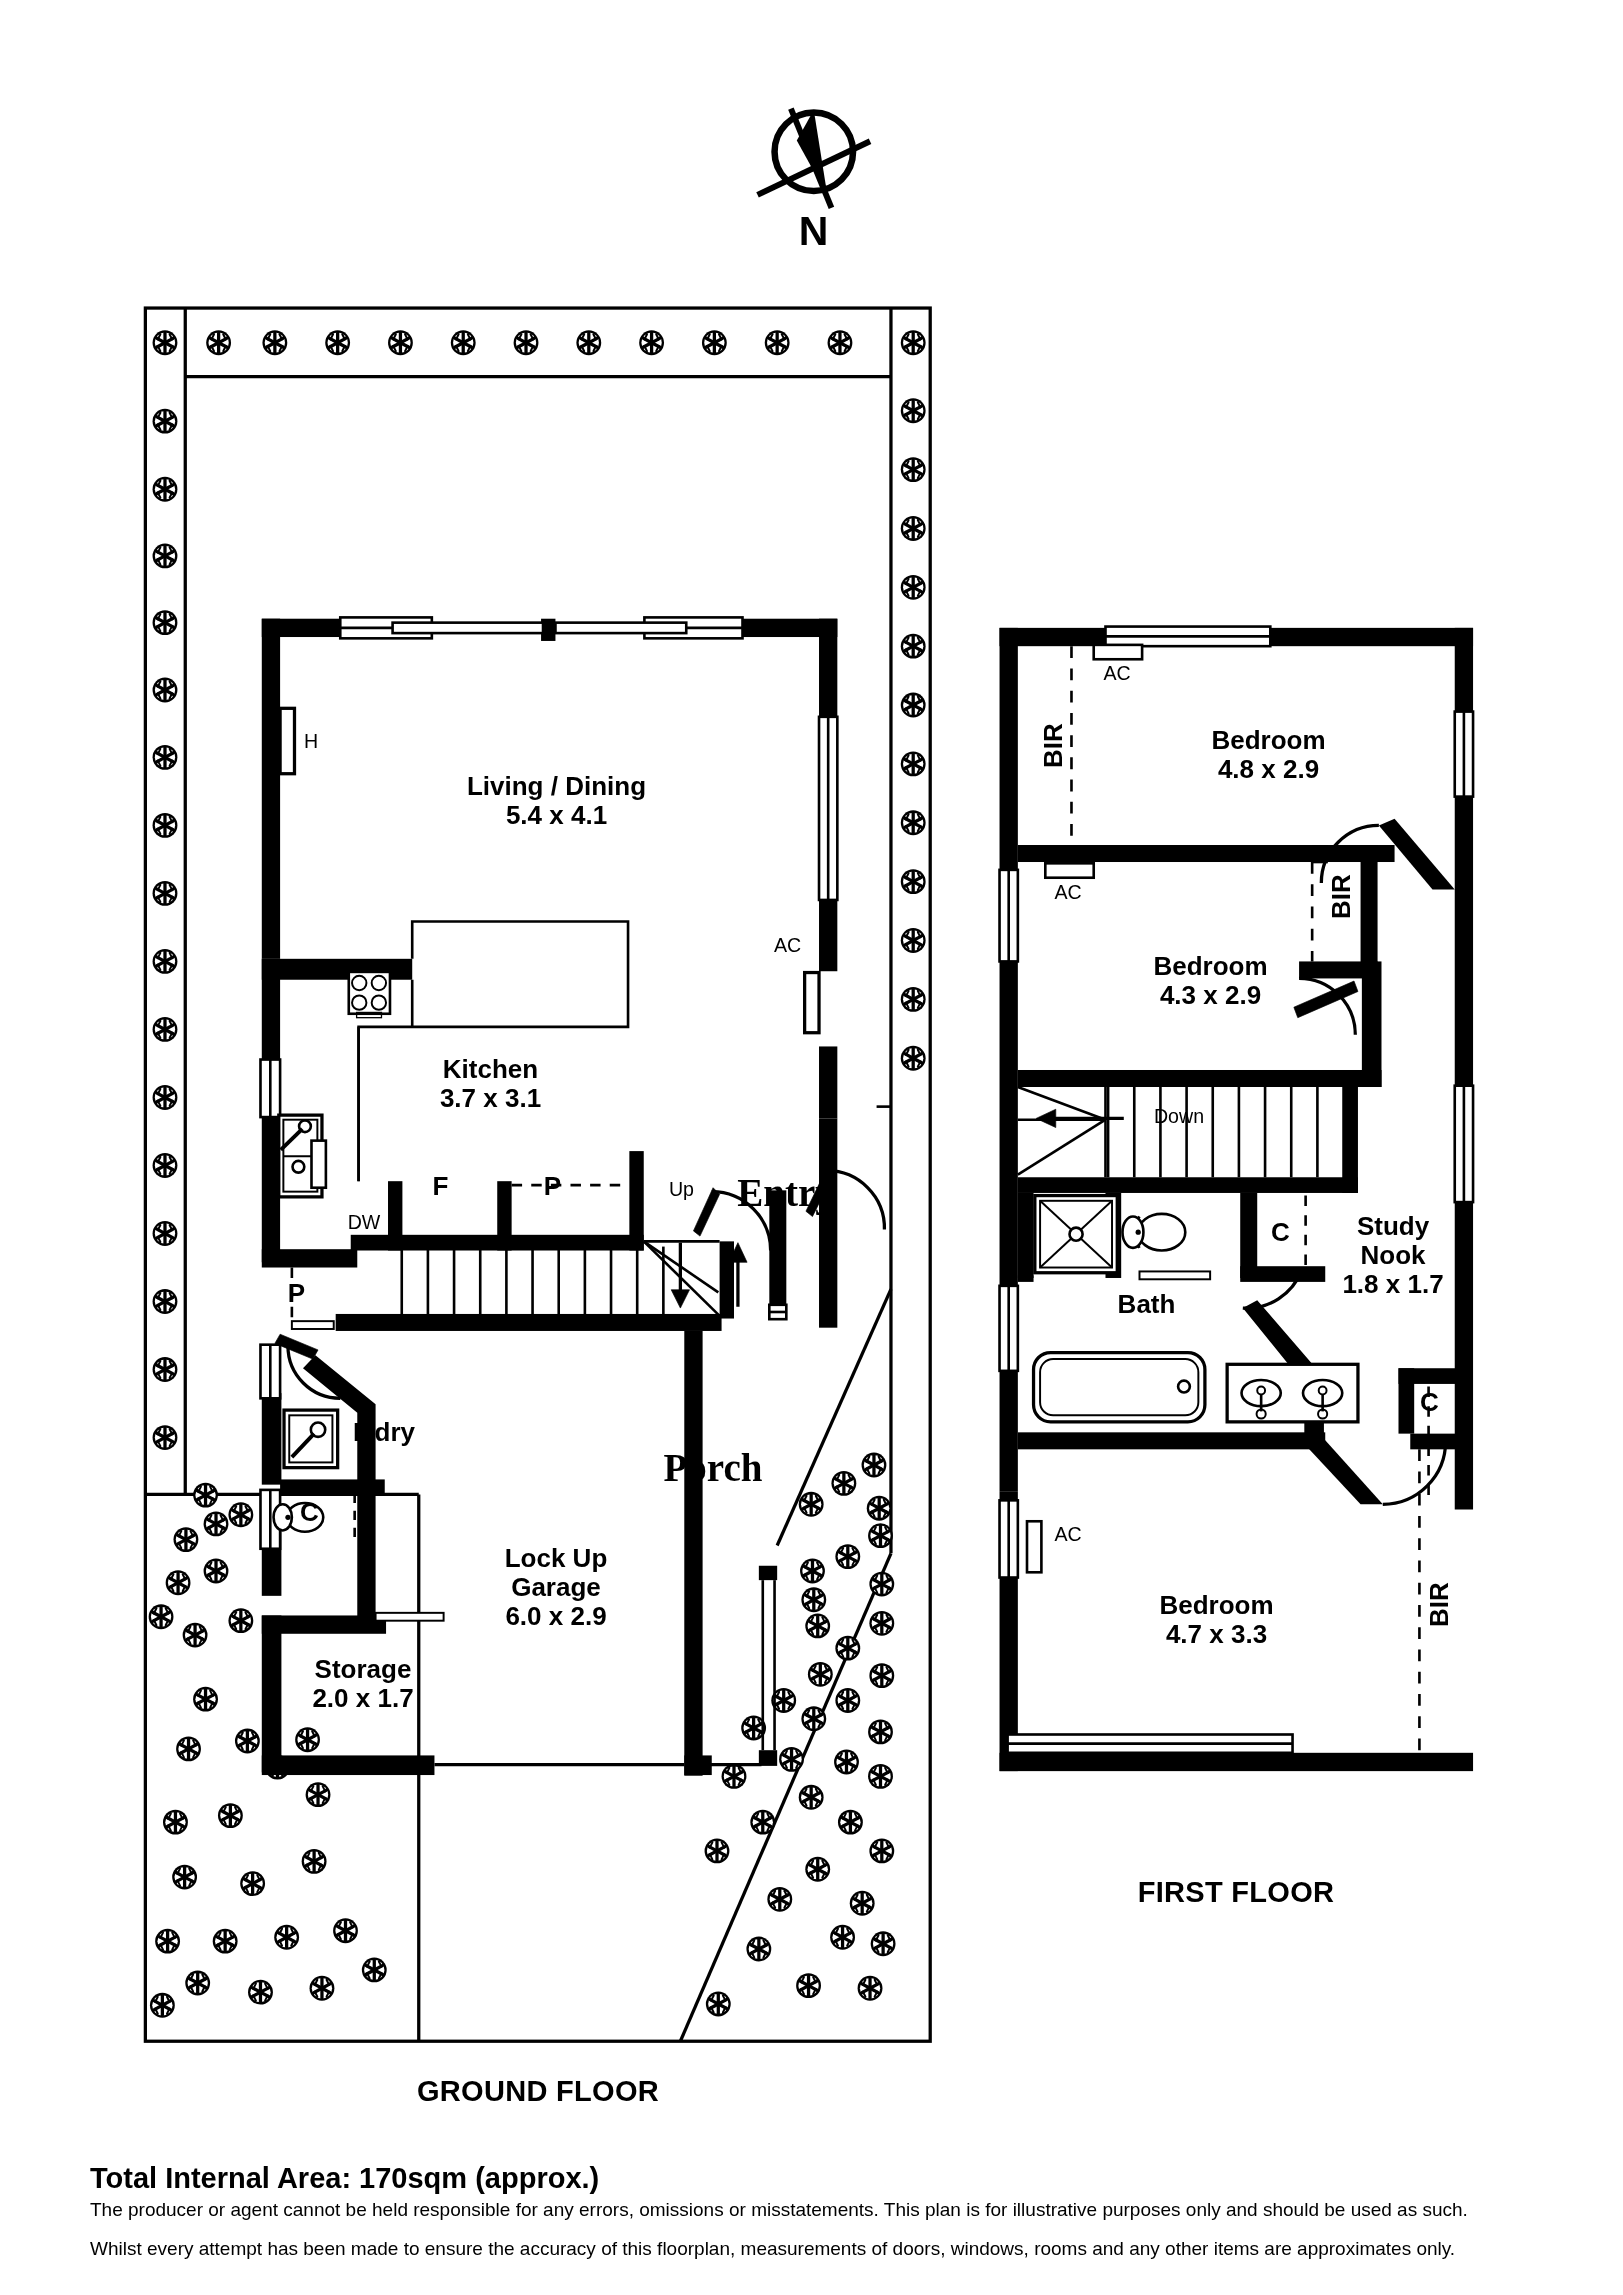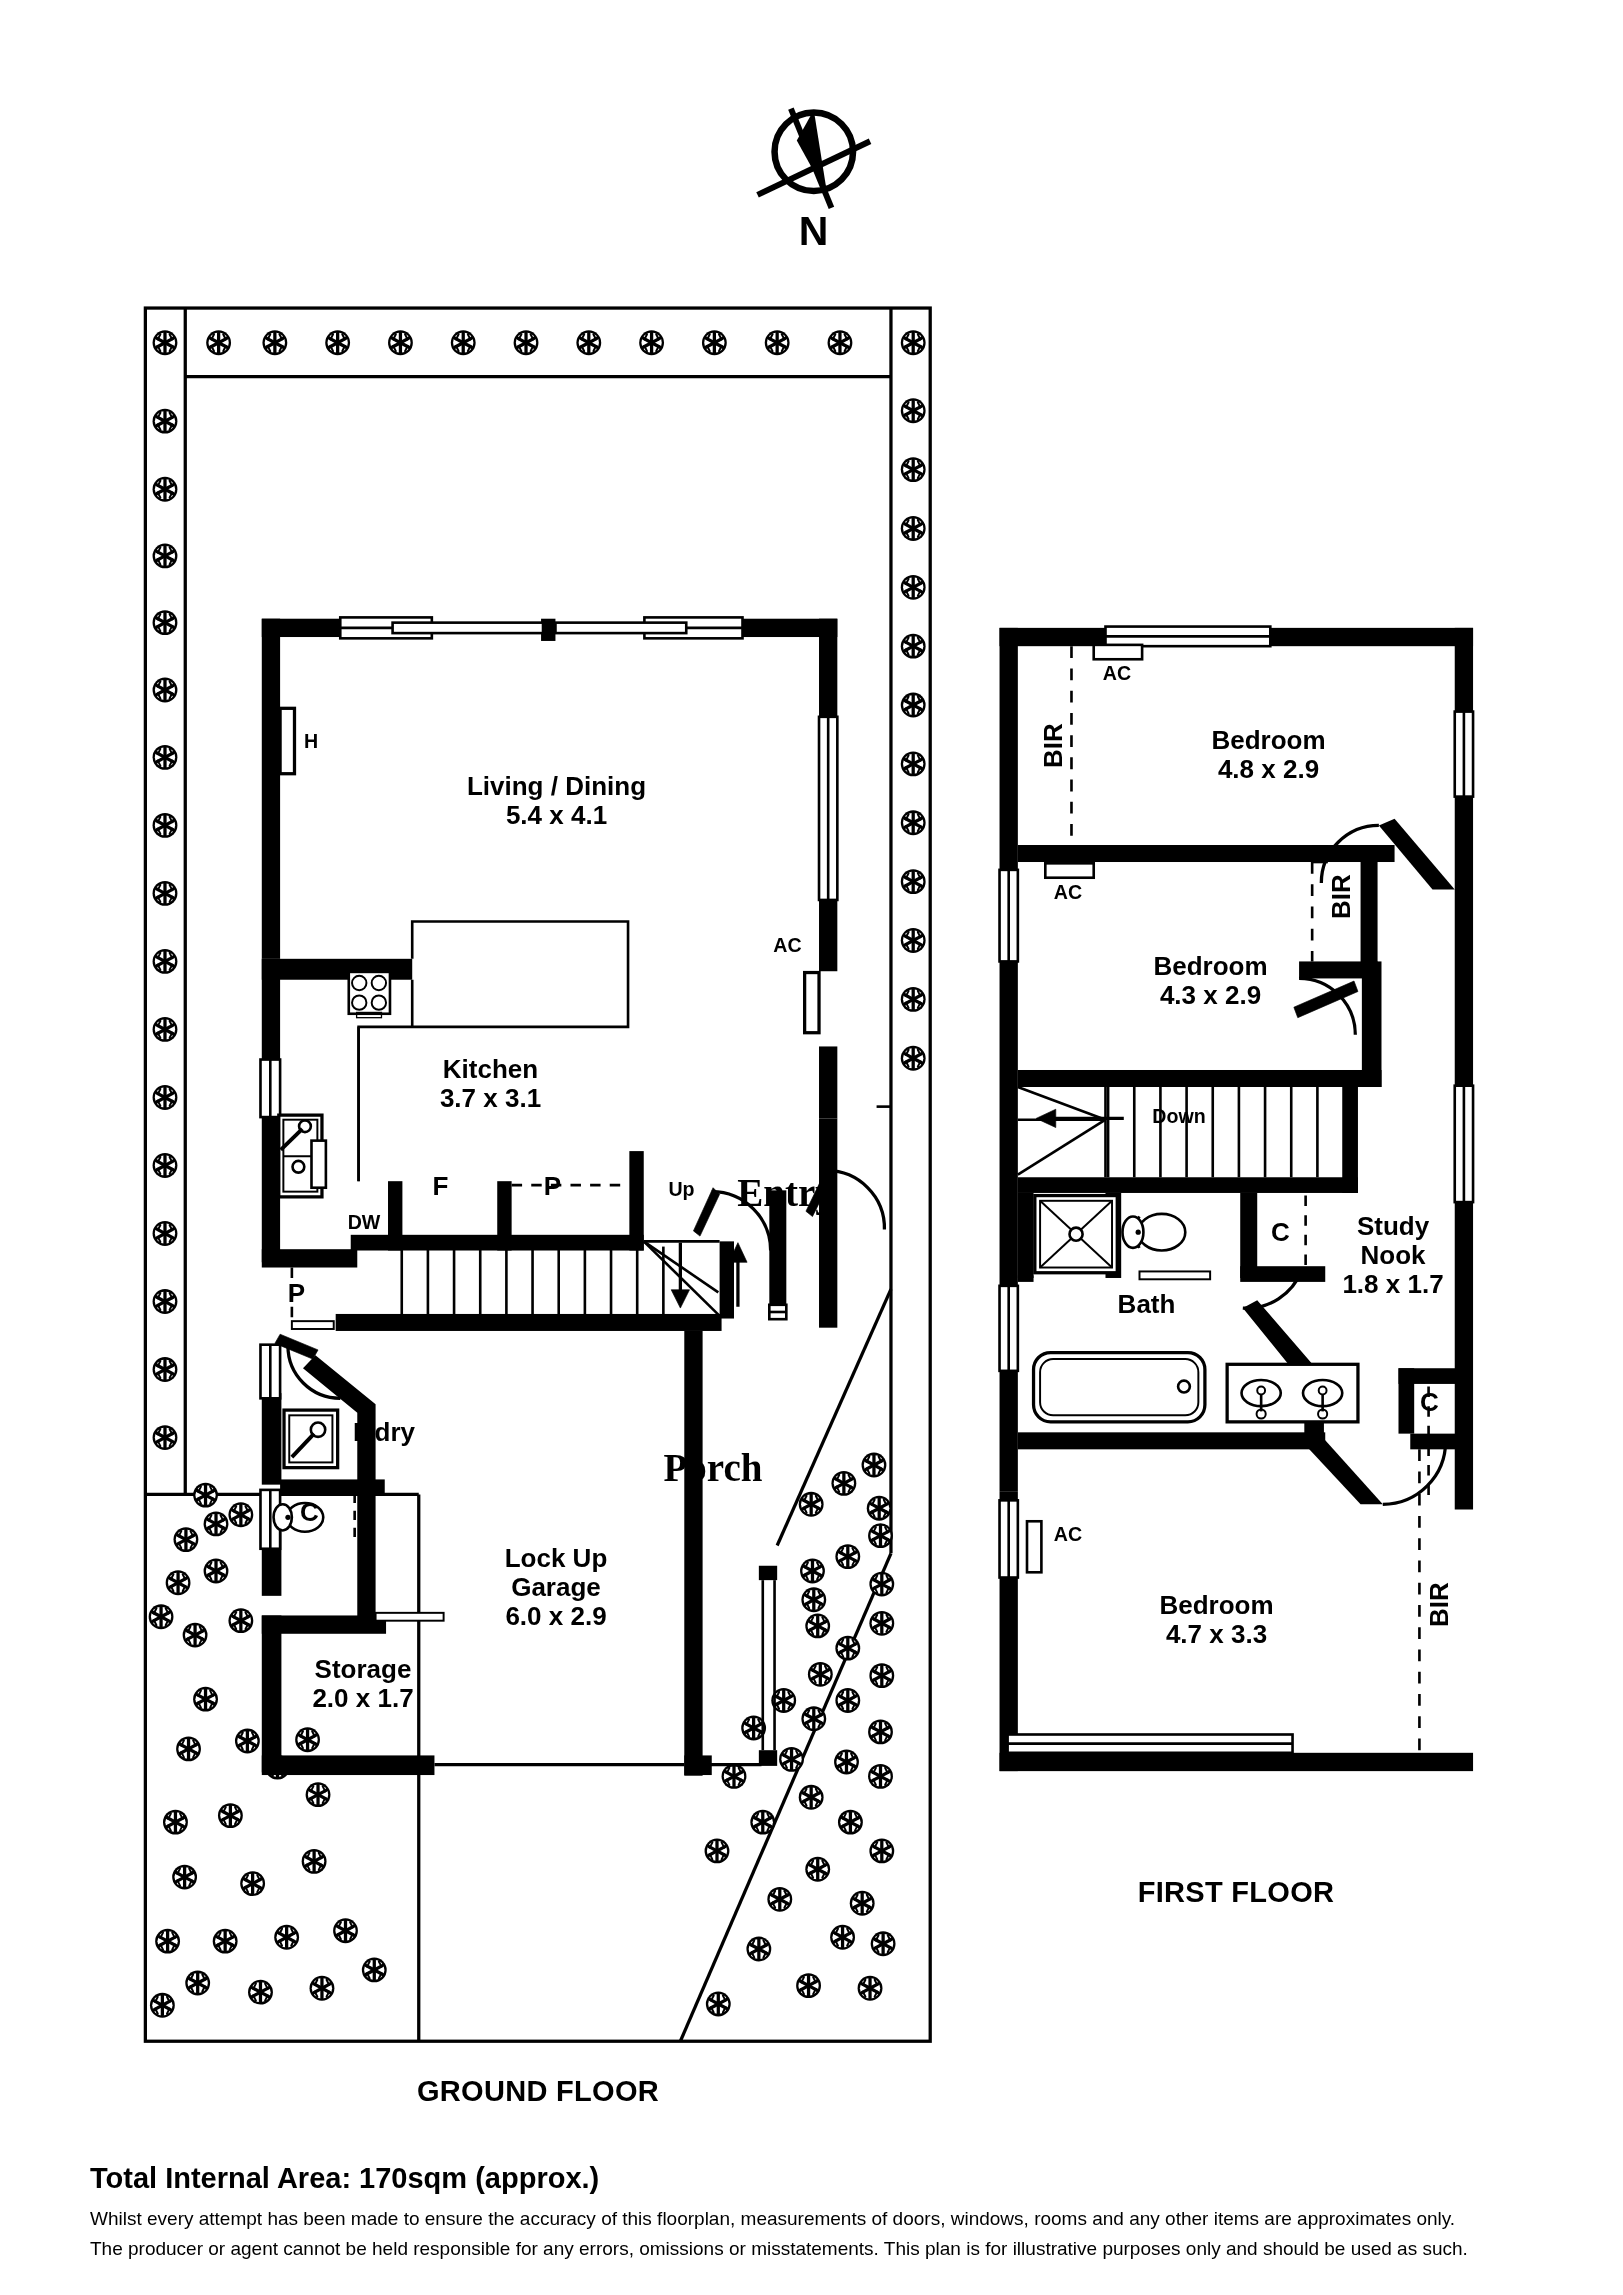--- a/index.html
+++ b/index.html
@@ -3,21 +3,21 @@
 <meta charset="utf-8">
 <style>
   html,body{margin:0;padding:0;background:#fff;}
   body{width:1623px;height:2295px;position:relative;font-family:"Liberation Sans",sans-serif;color:#000;}
   .stage{position:absolute;left:0;top:0;width:1623px;height:2295px;}
   svg{display:block;}
   .lbl{position:absolute;text-align:center;font-weight:bold;line-height:1.12;white-space:nowrap;}
   .lbl.rot{transform-origin:center center;}
   .room-name{font-size:26px;font-weight:bold;}
   .room-dim{font-size:26px;font-weight:bold;}
-  .tiny-l{font-size:19.6px;font-weight:bold;text-align:center;}
+  .tiny-l{font-size:19.6px;font-weight:normal;text-align:center;}
   .floor-title{font-size:29px;font-weight:bold;letter-spacing:0.3px;}
   .compass-n{font-size:41px;font-weight:bold;}
   .foot-title{font-size:29px;font-weight:bold;}
   .foot-text{font-size:19px;line-height:1.55;font-weight:normal;}
   .footer{position:absolute;left:90px;top:2162px;width:1472px;}
   .entry-lbl{font-size:39px;font-weight:bold;font-family:Liberation Serif, serif;}
 </style>
 </head>
 <body>
 
@@ -571,18 +571,18 @@
   <span>Bedroom</span><br>
   <span class="room-dim">4.7 x 3.3</span>
 </div>
 
 <div class="lbl room-name rot" style="left:1400px;top:1590px;width:79px;transform:rotate(-90deg);">BIR</div>
 
 <div class="lbl floor-title" style="left:1079px;top:1876px;width:314px;">FIRST FLOOR</div>
 
 <div class="footer">
   <div class="foot-title">Total Internal Area: 170sqm (approx.)</div>
+  <div class="foot-text">The producer or agent cannot be held responsible for any errors, omissions or misstatements. This plan is for illustrative purposes only and should be used as such.</div>
   <div class="foot-text" style="margin-top:9.2px;">Whilst every attempt has been made to ensure the accuracy of this floorplan, measurements of doors, windows, rooms and any other items are approximates only.</div>
-  <div class="foot-text">The producer or agent cannot be held responsible for any errors, omissions or misstatements. This plan is for illustrative purposes only and should be used as such.</div>
 </div>
 
 </div>
 
 
 </body></html>

